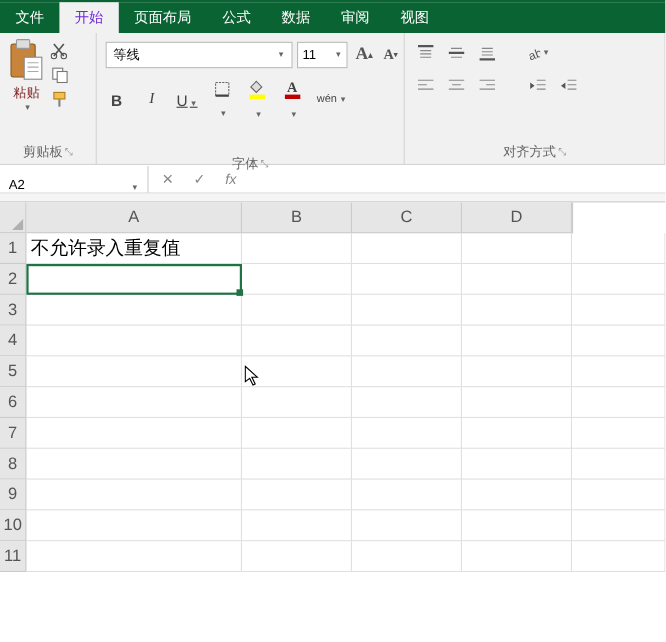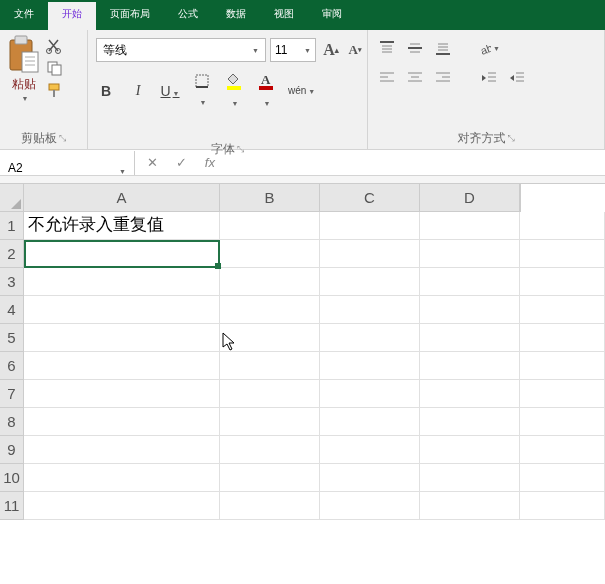--- a/index.html
+++ b/index.html
@@ -1,19 +1,19 @@
 <!DOCTYPE html>
 <html><head>
 <meta charset="utf-8">
 <style>
 * { box-sizing: border-box; margin: 0; padding: 0; }
 body { font-family: "Microsoft YaHei", sans-serif; font-size: 12px; background: #fff; overflow: hidden; width: 605px; height: 584px; position: relative; }
 .titlebar { height: 2px; background: #0a6332; }
 .tabs { display: flex; background: #0a6332; height: 28px; }
-.tab { color: #fff; padding: 5px 14px; font-size: 10px; cursor: pointer; }
+.tab { color: #fff; padding: 5px 14px; font-size: 13px; cursor: pointer; }
 .tab.active { background: #f1f1f1; color: #6d28d9; }
 .ribbon { background: #f1f1f1; height: 120px; border-bottom: 1px solid #d4d4d4; display: flex; }
 .panel { border-right: 1px solid #d4d4d4; display: flex; flex-direction: column; padding: 4px 6px 0; }
 .panel-body { flex: 1; display: flex; align-items: flex-start; }
 .panel-label { text-align: center; font-size: 12px; color: #666; padding: 4px 0; display: flex; align-items: center; justify-content: center; gap: 2px; margin-top: 24px; }
 .clipboard-left { display: flex; flex-direction: column; align-items: center; gap: 2px; margin-right: 4px; }
 .paste-icon { width: 36px; height: 40px; position: relative; }
 .clipboard-right { display: flex; flex-direction: column; gap: 6px; padding-top: 4px; }
 .mini-icon { width: 20px; height: 16px; }
 .font-panel { width: 280px; }
@@ -43,41 +43,41 @@
 .col-h { background: #e6e6e6; border-right: 1px solid #ccc; border-bottom: 1px solid #ccc; text-align: center; line-height: 28px; font-size: 15px; color: #555; }
 .col-h.c0 { width: 196px; }
 .col-h.cN { width: 100px; }
 .col-h.cLast { flex: 1; }
 .rows { display: flex; }
 .row-headers { width: 24px; }
 .row-h { height: 28px; background: #e6e6e6; border-right: 1px solid #ccc; border-bottom: 1px solid #ccc; text-align: center; line-height: 28px; font-size: 15px; color: #555; }
 .cells { flex: 1; position: relative; }
 .cell-row { display: flex; height: 28px; }
 .cell { border-right: 1px solid #e0e0e0; border-bottom: 1px solid #e0e0e0; padding: 0 4px; line-height: 28px; font-size: 17px; }
-.cell.c0 { width: 196px; font-family: Liberation Mono, monospace; }
+.cell.c0 { width: 196px; }
 .cell.cN { width: 100px; }
 .cell.cLast { flex: 1; }
 .selected-cell { position: absolute; left: 0; top: 28px; width: 196px; height: 28px; border: 2px solid #217346; pointer-events: none; }
 .selected-cell::after { content: ""; position: absolute; right: -3px; bottom: -3px; width: 6px; height: 6px; background: #217346; }
 .cursor-ptr { position: absolute; left: 222px; top: 332px; pointer-events: none; }
 .launch-arrow { font-size: 9px; color: #888; }
 </style>
 </head>
 <body>
 
 <div class="titlebar"></div>
 
 <div class="tabs">
   <div class="tab">文件</div>
   <div class="tab active">开始</div>
   <div class="tab">页面布局</div>
   <div class="tab">公式</div>
   <div class="tab">数据</div>
+  <div class="tab">审阅</div>
   <div class="tab">视图</div>
-  <div class="tab">审阅</div>
 </div>
 
 <div class="ribbon">
   <div class="panel" style="width:88px">
     <div class="panel-body">
       <div class="clipboard-left">
         <div class="paste-icon">
           <svg width="36" height="40" viewBox="0 0 36 40">
             <rect x="4" y="6" width="22" height="30" rx="2" fill="#c9843b" stroke="#8a5a23"></rect>
             <rect x="9" y="2" width="12" height="8" rx="1" fill="#ddd" stroke="#999"></rect>

